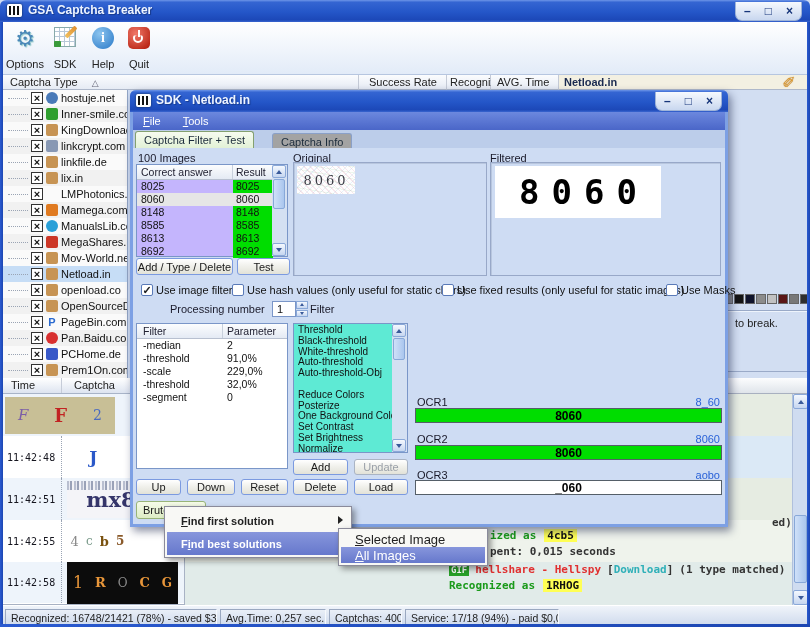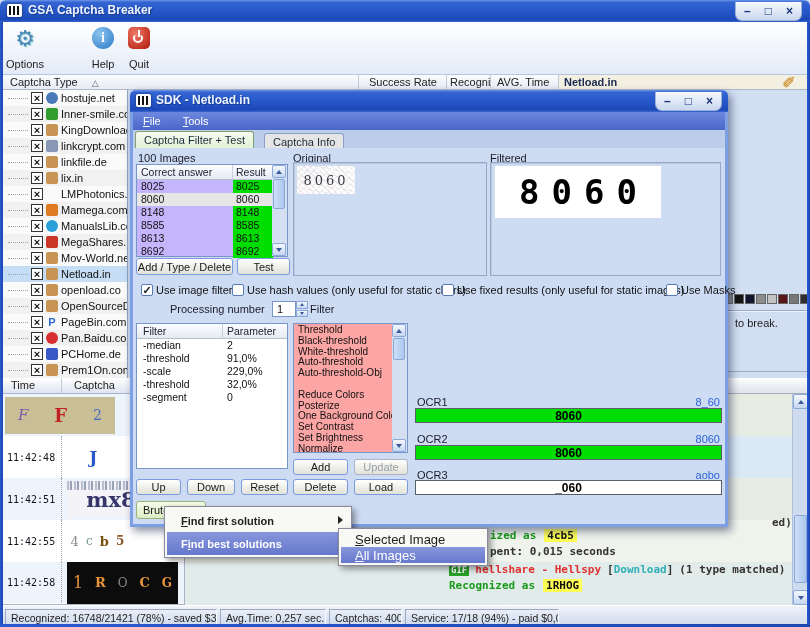--- a/index.html
+++ b/index.html
@@ -89,21 +89,21 @@
 .frame{background:linear-gradient(90deg,#2a5ad0,#1c46b2)}
 
 #dialog{left:130px;top:90px;width:598px;height:437px;background:#7da0e4;border-radius:6px 6px 0 0;box-shadow:3px 4px 8px rgba(20,30,70,.5);z-index:10}
 .dtitle{left:0;top:0;width:598px;height:22px;background:linear-gradient(180deg,#6e96e8 0%,#3465d2 10%,#2456c8 55%,#1c48b8 90%,#3a66d0 100%);border-radius:6px 6px 0 0}
 .dmenubar{left:3px;top:22px;width:592px;height:18px;background:linear-gradient(180deg,#6c88de,#4a66c8);display:flex;align-items:center;gap:22px;padding-left:10px}
 .dmenu-item{color:#fff;font-size:11px}
 .u{text-decoration:underline}
 .dtabs{left:3px;top:40px;width:592px;height:18px;background:#bccdea;display:flex;align-items:flex-end;padding-left:2px}
 .tab{font-size:11px;color:#1a2a3a;padding:2px 8px 1px;border:1px solid #8aa0c8;border-bottom:none;border-radius:3px 3px 0 0}
 .tab.active{background:linear-gradient(180deg,#f6fbf0,#e2f1d6);height:17px;border-color:#84a070;font-weight:normal}
-.tab.inactive{background:#e5e5e5;height:15px;margin-left:10px}
+.tab.inactive{background:#a3a3a3;height:15px;margin-left:18px}
 #dcontent{left:3px;top:58px;width:592px;height:376px;background:#cedcf3}
 .glabel{font-size:11px;color:#1a1a2a}
 .gbox{border:1px solid #98a8c8;box-shadow:inset 1px 1px 0 #b8c6de;background:#cedcf3}
 
 #img-table{left:3px;top:16px;width:152px;height:93px;background:#c4b5fd;border:1px solid #7a96c8}
 .ithead{display:flex;height:15px;background:linear-gradient(180deg,#fcfdfe,#e4eaf4);border-bottom:1px solid #b8c0d0;font-size:10.5px;color:#223}
 .ithead .c1{width:96px;padding:1px 0 0 4px;border-right:1px solid #c8d0dc}
 .ithead .c2{width:40px;padding:1px 0 0 3px}
 .irow{display:flex;height:13px;font-size:10.5px}
 .ica{width:96px;padding-left:4px;color:#111}
@@ -113,21 +113,21 @@
 .itsb{position:absolute;right:0;top:0;width:15px;height:91px;background:#d4e0f2}
 
 #param-table{left:3px;top:175px;width:152px;height:146px;background:#fff;border:1px solid #7a96c8}
 .pthead{display:flex;height:15px;background:linear-gradient(180deg,#fcfdfe,#e4eaf4);border-bottom:1px solid #b8c0d0;font-size:10.5px;color:#223}
 .pthead .c1{width:86px;padding:1px 0 0 6px;border-right:1px solid #c8d0dc}
 .pthead .c2{padding:1px 0 0 4px}
 .prow{display:flex;height:13px;font-size:10.5px;color:#111}
 .pca{width:86px;padding-left:6px}
 .pcb{padding-left:4px}
 
-#flistbox{left:160px;top:175px;width:115px;height:130px;background:#fca5a5;border:1px solid #7a96c8}
+#flistbox{left:160px;top:175px;width:115px;height:130px;background:#5eead4;border:1px solid #7a96c8}
 #flist-items{position:absolute;left:0;top:0;width:99px;height:128px;overflow:hidden}
 .fitem{height:10.8px;font-size:10px;color:#111;padding-left:4px;white-space:nowrap}
 .flsb{position:absolute;right:0;top:0;width:15px;height:128px;background:#d4e0f2}
 
 .xpbtn{background:linear-gradient(180deg,#ffffff,#f1f1ec 45%,#e2e2d8);border:1px solid #7b9ae0;border-radius:3px;font-size:11px;color:#1a1a1a;display:flex;align-items:center;justify-content:center}
 .xpbtn.disabled{color:#9aa0a8;border-color:#aab4c4}
 .xpbtn.brute{background:linear-gradient(180deg,#f5fbe9,#ddedc5);border-color:#98b478;justify-content:flex-start;padding-left:6px;overflow:hidden;white-space:nowrap}
 
 .xcb{width:12px;height:12px;background:#fff;border:1px solid #5a7ab8;border-radius:2px;font-size:11px;font-weight:bold;color:#222;line-height:10px;text-align:center}
 .xcbl{font-size:11px;color:#111;white-space:nowrap}
@@ -166,20 +166,27 @@
       <span class="wbtn">–</span>
       <span class="wbtn">□</span>
       <span class="wbtn">×</span>
     </span>
   </div>
 
   <div class="toolbar abs">
     <div class="tbtn abs" style="left:2px">
       <span class="gear">⚙</span>
       <span class="t-lbl">Options</span>
+    </div>
+    <div class="tbtn abs" style="left:42px">
+      <span class="sdkico">
+          <span class="sdkpen"></span>
+          <span class="sdkdot"></span>
+        </span>
+      <span class="t-lbl">SDK</span>
     </div>
     <div class="tbtn abs" style="left:80px">
       <span class="helpico">i</span>
       <span class="t-lbl">Help</span>
     </div>
     <div class="tbtn abs" style="left:116px">
       <span class="quitico">
           <span class="qring"></span>
           <span class="qbar"></span>
         </span>

